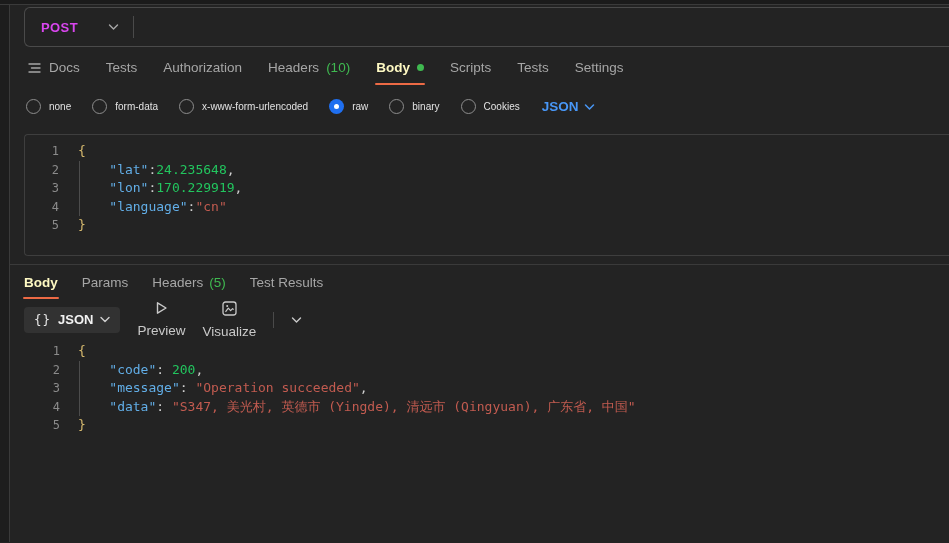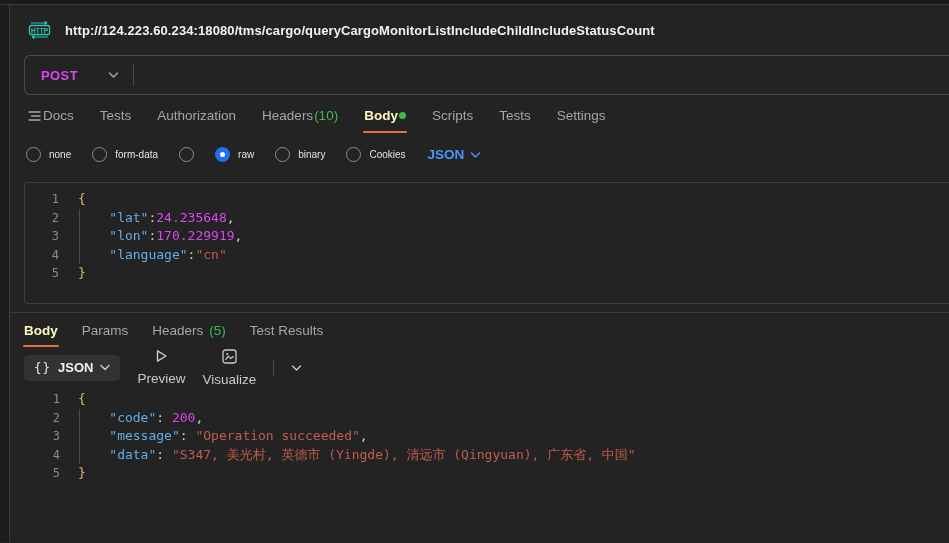--- a/index.html
+++ b/index.html
@@ -24,21 +24,21 @@
     margin:2px -2px 0 14px;
     border:1px solid #4a4a4a; border-right:none; border-radius:6px 0 0 6px;
   }
   .method{ display:flex; align-items:center; justify-content:space-between; width:108px; padding:0 14px 0 16px; cursor:pointer; }
   .method-label{ color:#d946ef; font-weight:700; letter-spacing:.4px; font-size:13px; }
   .vsep{ width:1px; height:22px; background:#4a4a4a; }
   .request-url{ padding-left:15px; color:#ececec; font-weight:600; font-size:13px; white-space:nowrap; overflow:hidden; }
 
   
   .tabs-row{ display:flex; align-items:flex-start; gap:26px; padding:13px 0 0 18px; height:44px; }
-  .tab{ position:relative; display:flex; align-items:center; gap:1px; color:#a6a6a6; font-size:13.5px; padding-bottom:10px; cursor:pointer; white-space:nowrap; }
+  .tab{ position:relative; display:flex; align-items:center; gap:7px; color:#a6a6a6; font-size:13.5px; padding-bottom:10px; cursor:pointer; white-space:nowrap; }
   .tab .cnt{ color:#3fb950; }
   .tab.active{ color:#fef9c3; font-weight:700; }
   .tab.active::after{ content:""; position:absolute; left:-1px; right:-1px; bottom:0; height:2.5px; background:#ed6a45; border-radius:1px; }
   .dot{ width:7px; height:7px; border-radius:50%; background:#3fb950; }
 
   
   .radio-row{ display:flex; align-items:center; gap:21px; padding:3px 0 0 16px; height:28px; }
   .radio-item{ display:flex; align-items:center; gap:8px; color:#e2e2e2; font-size:10px; cursor:pointer; white-space:nowrap; }
   .radio{ position:relative; width:15px; height:15px; border-radius:50%; border:1.5px solid #8d8d8d; background:transparent; }
   .radio-item.selected .radio{ border:none; background:#1f6ff0; }
@@ -54,21 +54,21 @@
   }
   .code{ font-family:"DejaVu Sans Mono","DejaVu Sans",monospace; font-size:13px; }
   .cl{ display:flex; height:18.5px; line-height:18.5px; white-space:pre; }
   .ln{ color:#8b8b8b; font-size:12px; text-align:right; flex:none; }
   .editor-box .ln{ width:26px; margin-right:19px; }
   .response-editor .ln{ width:36px; margin-right:18px; }
   .lc{ position:relative; white-space:pre; }
   .guide{ position:absolute; left:0.5px; top:0; bottom:0; width:1px; background:#4c4c4c; }
   .tk-brace{ color:#d7ba6e; }
   .tk-key{ color:#62aee7; }
-  .tk-num{ color:#d946ef; }
+  .tk-num{ color:#22c55e; }
   .tk-str{ color:#c25b50; }
   .tk-punct{ color:#d0d0d0; }
   .tk-ws{ color:transparent; }
 
   .divider{ height:1px; background:#3a3a3a; margin-top:8px; }
 
   
   .response-tabs{ display:flex; align-items:flex-start; gap:24px; padding:10px 0 0 14px; height:36px; }
   .response-tabs .tab{ padding-bottom:9px; gap:6px; }
   .response-toolbar{ display:flex; align-items:center; gap:17px; padding-left:14px; margin-top:5px; height:27px; }
@@ -82,31 +82,20 @@
 </style>
 </head>
 <body>
 
 <div class="app">
   <div class="top-edge"></div>
   <div class="body-row">
     <div class="left-rail"></div>
     <div class="content">
 
-      <div class="url-display">
-        <span>
-          <svg width="25" height="18" viewBox="0 0 25 18">
-            <path d="M4 2 H20 M20 2 l-2.4 -1.6 M20 2 l-2.4 1.6" stroke="#2ec4b6" stroke-width="1.2" fill="none"></path>
-            <rect x="2.5" y="4.5" width="20" height="9" rx="1.5" fill="none" stroke="#2ec4b6" stroke-width="1.3"></rect>
-            <text x="12.5" y="11.6" text-anchor="middle" font-family="Liberation Sans, sans-serif" font-size="6.5" font-weight="bold" fill="#2ec4b6">HTTP</text>
-            <path d="M21 16 H5 M5 16 l2.4 -1.6 M5 16 l2.4 1.6" stroke="#2ec4b6" stroke-width="1.2" fill="none"></path>
-          </svg>
-        </span>
-        <span class="url-text">http://124.223.60.234:18080/tms/cargo/queryCargoMonitorListIncludeChildIncludeStatusCount</span>
-      </div>
 
       <div class="request-bar">
         <div class="method">
           <span class="method-label">POST</span>
           <span>
             <svg width="11" height="8" viewBox="0 0 11 8">
                 <polyline points="1.5,2 5.5,6 9.5,2" fill="none" stroke="#a8a8a8" stroke-width="1.4" stroke-linecap="round" stroke-linejoin="round"></polyline>
               </svg>
           </span>
         </div>
@@ -151,20 +140,21 @@
         <div class="radio-item">
           <span class="radio"><span class="radio-dot"></span></span>
           <span>none</span>
         </div>
         <div class="radio-item">
           <span class="radio"><span class="radio-dot"></span></span>
           <span>form-data</span>
         </div>
         <div class="radio-item">
           <span class="radio"><span class="radio-dot"></span></span>
+          <span>x-www-form-urlencoded</span>
         </div>
         <div class="radio-item selected">
           <span class="radio">
               <span class="radio-dot"></span>
             </span>
           <span>raw</span>
         </div>
         <div class="radio-item">
           <span class="radio"><span class="radio-dot"></span></span>
           <span>binary</span>

